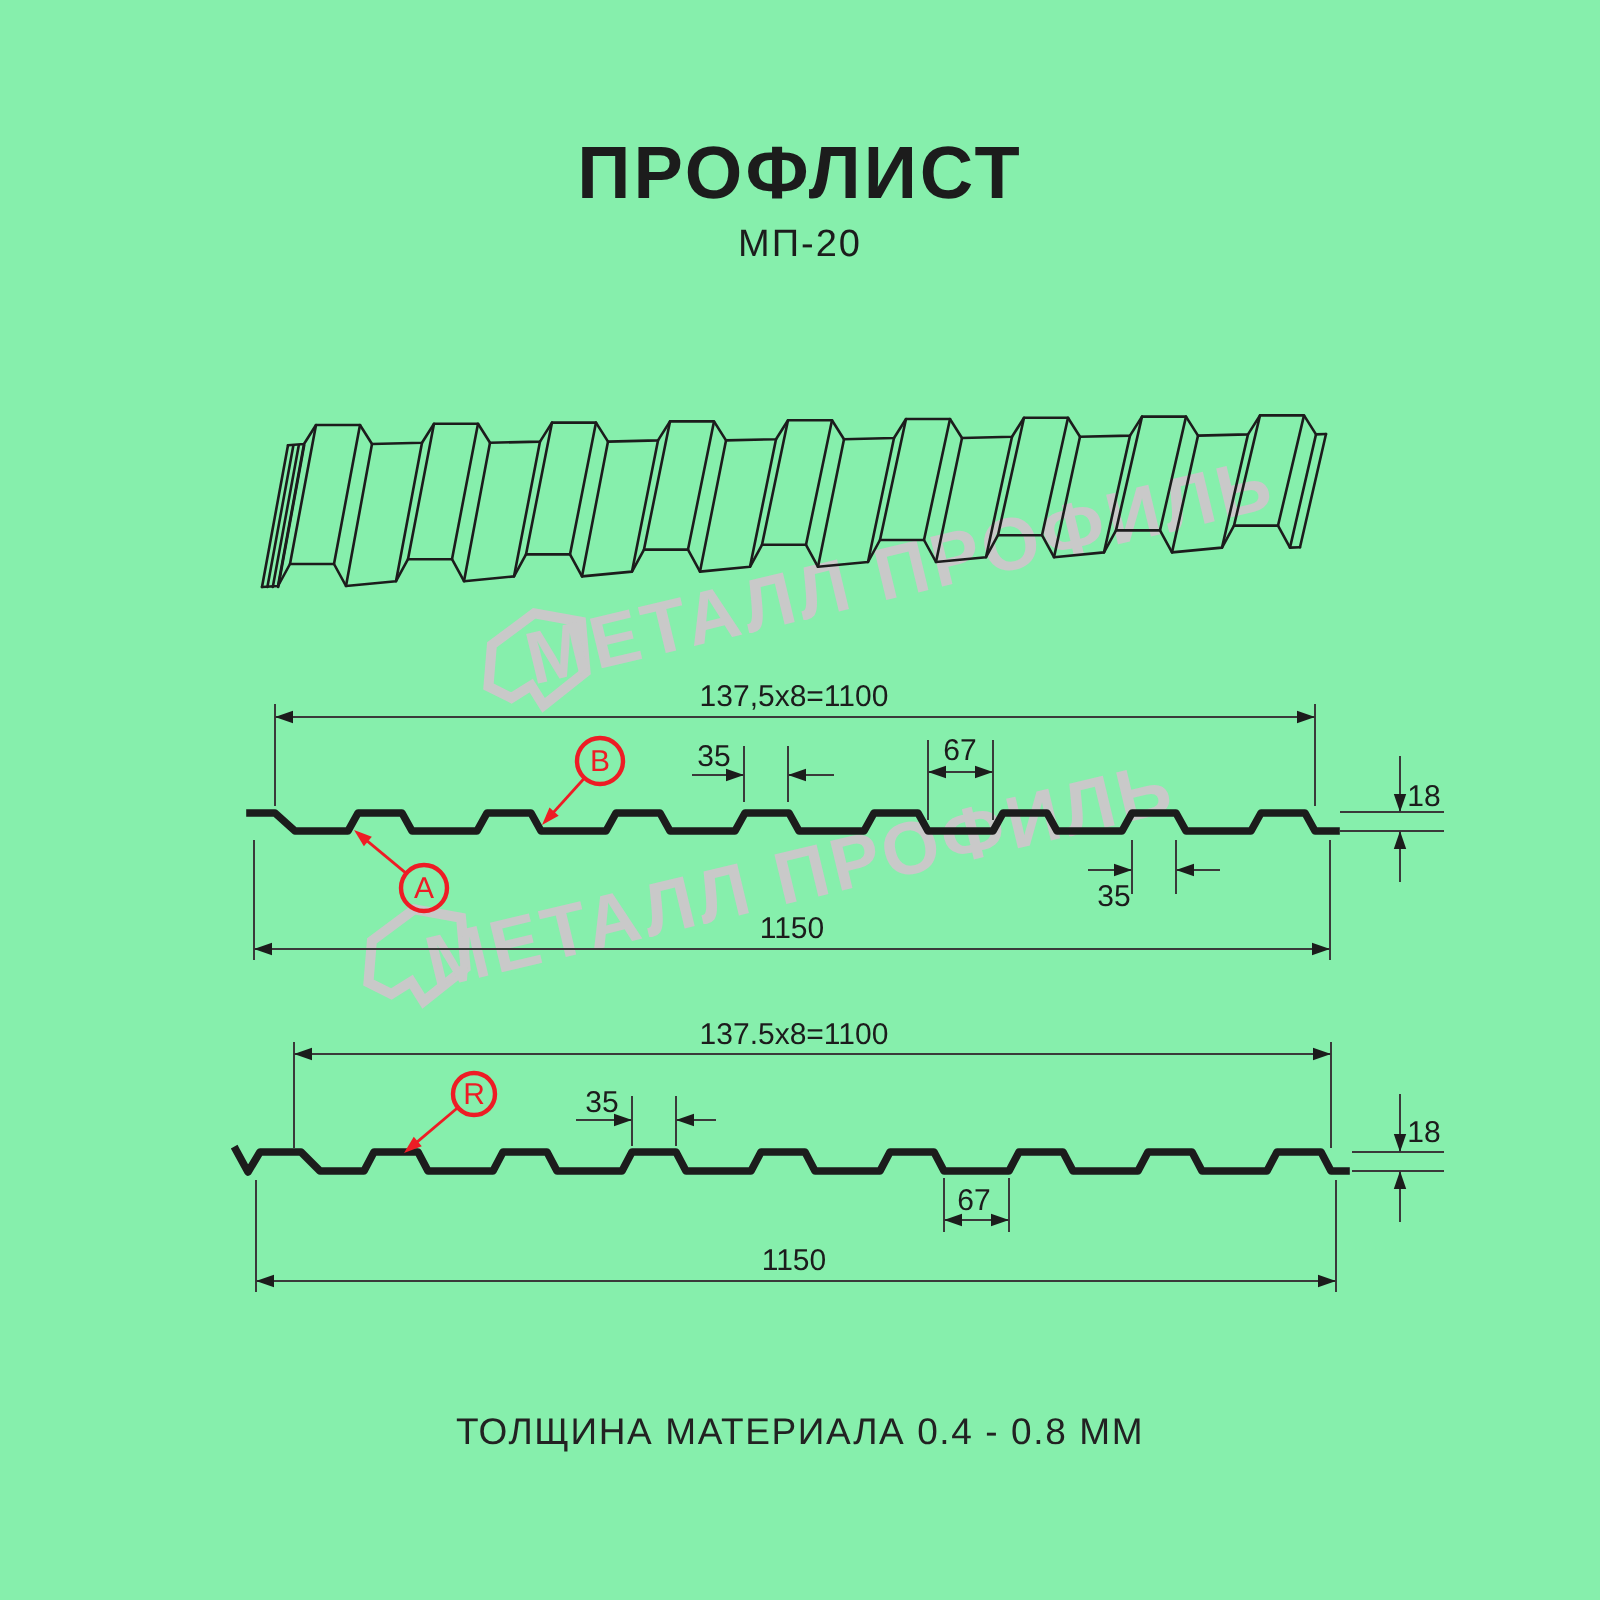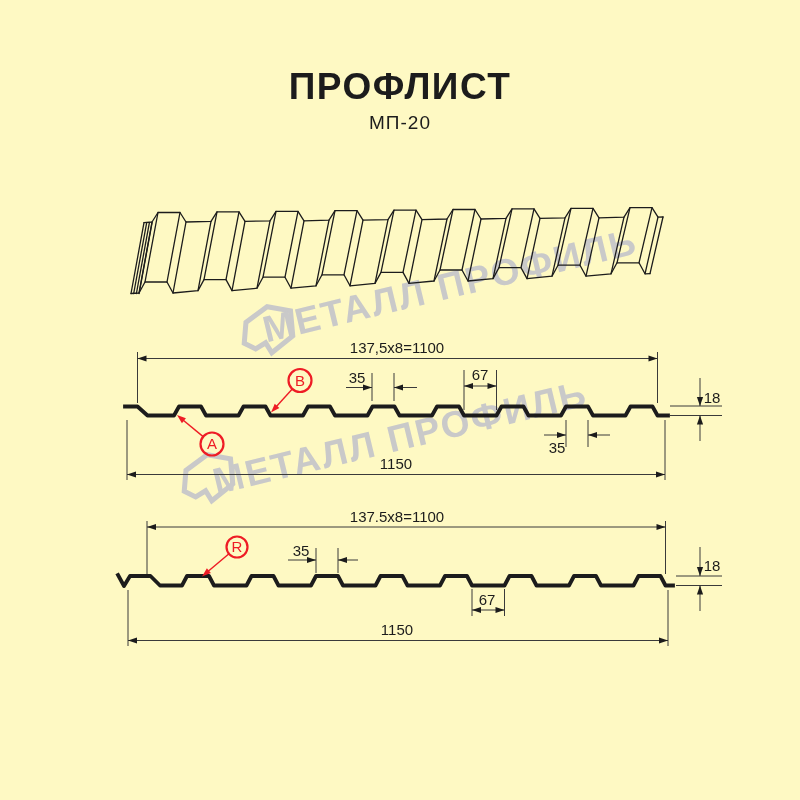--- a/index.html
+++ b/index.html
@@ -1,16 +1,16 @@
 <!DOCTYPE html>
 <html><head>
 <meta charset="utf-8">
 <style>
   html,body{margin:0;padding:0;background:#fff;}
-  .stage{position:relative;width:800px;height:800px;background:#fef9c3;overflow:hidden;
+  .stage{position:relative;width:800px;height:800px;background:#86efac;overflow:hidden;
          font-family:"Liberation Sans",sans-serif;}
   .title{position:absolute;top:66px;left:0;width:100%;text-align:center;
          font-size:37px;font-weight:bold;letter-spacing:1.5px;color:#1c1c1c;}
   .subtitle{position:absolute;top:112px;left:0;width:100%;text-align:center;
          font-size:19px;font-weight:400;letter-spacing:1px;color:#1c1c1c;}
   .footer{position:absolute;top:705px;left:0;width:100%;text-align:center;
          font-size:18.5px;font-weight:500;letter-spacing:.8px;color:#222;}
   svg{position:absolute;left:0;top:0;}
   .thin{stroke:#3a3a3a;stroke-width:1;fill:none;}
   .prof{stroke:#1c1c1c;stroke-width:3.8;fill:none;stroke-linejoin:round;stroke-linecap:square;}
@@ -177,13 +177,14 @@
     <text class="dim" x="397" y="635" text-anchor="middle">1150</text>
 
     <circle class="redc" cx="212" cy="444" r="11.5"></circle>
     <text class="lbl" x="212" y="449" text-anchor="middle">A</text>
     <circle class="redc" cx="300" cy="380.5" r="11.5"></circle>
     <text class="lbl" x="300" y="385.5" text-anchor="middle">B</text>
     <circle class="redc" cx="237" cy="547" r="10.5"></circle>
     <text class="lbl" x="237" y="552" text-anchor="middle">R</text>
   </svg>
 
+  <div class="footer">ТОЛЩИНА МАТЕРИАЛА 0.4 - 0.8 ММ</div>
 </div>
 
 </body></html>

